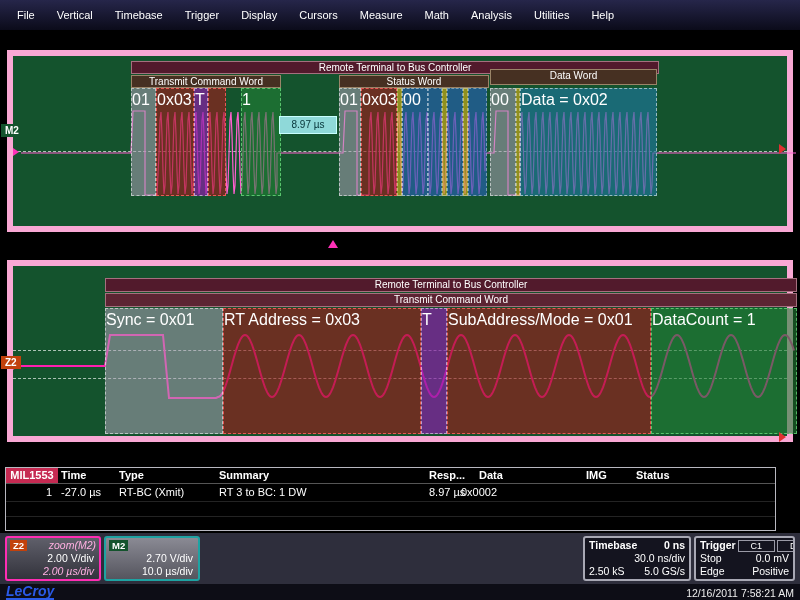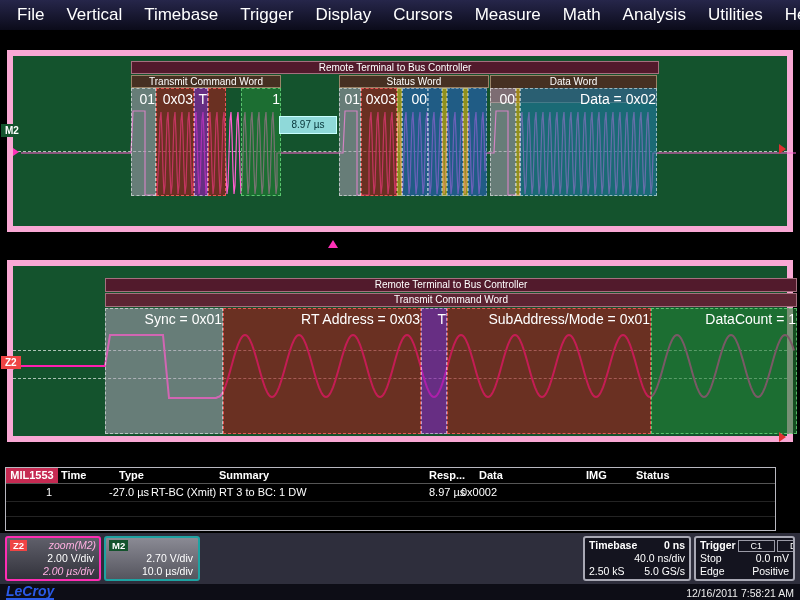--- a/index.html
+++ b/index.html
@@ -3,44 +3,44 @@
 <meta charset="utf-8">
 <style>
   *{margin:0;padding:0;box-sizing:border-box;}
   html,body{width:800px;height:600px;background:#000;overflow:hidden;}
   body{font-family:"Liberation Sans",sans-serif;position:relative;}
   .screen{position:absolute;inset:0;width:800px;height:600px;background:#000;}
 
   
   .menubar{position:absolute;left:0;top:0;width:800px;height:30px;
     background:linear-gradient(#26264a,#0b0b1a);display:flex;align-items:center;padding-left:6px;}
-  .menu-item{color:#fff;font-size:17px;padding:0 11px;white-space:nowrap;}
+  .menu-item{color:#fff;font-size:11px;padding:0 11px;white-space:nowrap;}
 
   
   .panel{position:absolute;left:7px;width:786px;height:182px;background:#14532d;border:6px solid #f9a8d4;}
   .ttl{position:absolute;background:#521a2c;border:1px solid #a5707f;color:#fff;font-size:10px;
        text-align:center;line-height:12px;white-space:nowrap;overflow:hidden;}
   .glabel{position:absolute;background:#463022;border:1px solid #9a8468;color:#fff;font-size:10px;
        text-align:center;line-height:11px;white-space:nowrap;overflow:hidden;}
-  .seg{position:absolute;border:1px dashed rgba(255,255,255,.55);color:#fff;font-size:14px;
-       text-align:right;padding-top:2px;white-space:nowrap;overflow:hidden;}
+  .seg{position:absolute;border:1px dashed rgba(255,255,255,.55);color:#fff;font-size:16px;
+       text-align:left;padding-top:2px;white-space:nowrap;overflow:hidden;}
   .c-gray{background:rgba(172,160,182,.55);}
   .c-red{background:rgba(160,28,28,.62);border-color:rgba(255,95,95,.85);}
   .c-purple{background:rgba(138,32,168,.7);}
   .c-green{background:rgba(34,128,54,.6);border-color:rgba(130,255,150,.6);}
   .c-blue{background:rgba(38,98,175,.68);}
   .c-teal{background:rgba(30,118,152,.68);}
   .c-yellow{background:rgba(192,168,28,.72);}
   .stripe{position:absolute;border:1px dashed rgba(255,255,255,.4);}
   .gaplabel{position:absolute;background:#8fd9d9;color:#053338;font-size:10px;border:1px solid #c8ffff;
        text-align:center;line-height:16px;}
   .dash{position:absolute;left:0;width:100%;border-top:1px dashed rgba(255,255,255,.65);height:0;}
   .chbadge{position:absolute;font-size:10px;font-weight:bold;color:#fff;padding:1px 4px;z-index:5;}
   .b-m2{background:#14532d;}
-  .b-z2{background:#ef4444;}
+  .b-z2{background:#c2410c;}
   .arrow-r{position:absolute;width:0;height:0;border-top:5px solid transparent;
        border-bottom:5px solid transparent;border-left:7px solid #e03030;}
   .lvl{position:absolute;width:0;height:0;border-top:4px solid transparent;
        border-bottom:4px solid transparent;border-left:6px solid #ff30b8;}
   .trig-marker{position:absolute;width:0;height:0;border-left:5px solid transparent;
        border-right:5px solid transparent;border-bottom:8px solid #ff30b8;}
 
   
   .dtable{position:absolute;left:5px;top:467px;width:771px;height:64px;background:#000;border:1px solid #b8b8c0;}
   .dtable .hline{position:absolute;left:0;top:15px;width:100%;border-top:1px solid #555;}
@@ -95,21 +95,21 @@
   <div class="panel" style="top:50px;">
     <div class="dash" style="top:95px;"></div>
     <svg width="784" height="180" viewBox="0 0 784 180">
       <path id="topwave-path" fill="none" stroke="#ff5fd0" stroke-width="1.2" d="M 8 97 L 118 97 L 120 55 L 132 55 L 132 139 L 144 139 L 146 97 L 146 97.0 L 147 64.2 L 148 56.1 L 149 78.8 L 150 115.2 L 151 137.9 L 152 129.8 L 153 97.0 L 154 64.2 L 155 56.1 L 156 78.8 L 157 115.2 L 158 137.9 L 159 129.8 L 160 97.0 L 161 64.2 L 162 56.1 L 163 78.8 L 164 115.2 L 165 137.9 L 166 129.8 L 167 97.0 L 168 64.2 L 169 56.1 L 170 78.8 L 171 115.2 L 172 137.9 L 173 129.8 L 174 97.0 L 175 64.2 L 176 56.1 L 177 78.8 L 178 115.2 L 179 137.9 L 180 129.8 L 181 97.0 L 182 64.2 L 183 56.1 L 184 78.8 L 185 115.2 L 186 137.9 L 187 129.8 L 188 97.0 L 189 64.2 L 190 56.1 L 191 78.8 L 192 115.2 L 193 137.9 L 194 129.8 L 195 97.0 L 196 64.2 L 197 56.1 L 198 78.8 L 199 115.2 L 200 137.9 L 201 129.8 L 202 97.0 L 203 64.2 L 204 56.1 L 205 78.8 L 206 115.2 L 207 137.9 L 208 129.8 L 209 97.0 L 210 64.2 L 211 56.1 L 212 78.8 L 213 115.2 L 214 137.9 L 215 129.8 L 216 97.0 L 217 64.2 L 218 56.1 L 219 78.8 L 220 115.2 L 221 137.9 L 222 129.8 L 223 97.0 L 224 64.2 L 225 56.1 L 226 78.8 L 227 115.2 L 228 137.9 L 229 129.8 L 230 97.0 L 231 64.2 L 232 56.1 L 233 78.8 L 234 115.2 L 235 137.9 L 236 129.8 L 237 97.0 L 238 64.2 L 239 56.1 L 240 78.8 L 241 115.2 L 242 137.9 L 243 129.8 L 244 97.0 L 245 64.2 L 246 56.1 L 247 78.8 L 248 115.2 L 249 137.9 L 250 129.8 L 251 97.0 L 252 64.2 L 253 56.1 L 254 78.8 L 255 115.2 L 256 137.9 L 257 129.8 L 258 97.0 L 259 64.2 L 260 56.1 L 261 78.8 L 262 115.2 L 263 137.9 L 264 129.8 L 264 97 L 330 97 L 332 55 L 344 55 L 344 139 L 356 139 L 356 97 L 356 97.0 L 357 64.2 L 358 56.1 L 359 78.8 L 360 115.2 L 361 137.9 L 362 129.8 L 363 97.0 L 364 64.2 L 365 56.1 L 366 78.8 L 367 115.2 L 368 137.9 L 369 129.8 L 370 97.0 L 371 64.2 L 372 56.1 L 373 78.8 L 374 115.2 L 375 137.9 L 376 129.8 L 377 97.0 L 378 64.2 L 379 56.1 L 380 78.8 L 381 115.2 L 382 137.9 L 383 129.8 L 384 97.0 L 385 64.2 L 386 56.1 L 387 78.8 L 388 115.2 L 389 137.9 L 390 129.8 L 391 97.0 L 392 64.2 L 393 56.1 L 394 78.8 L 395 115.2 L 396 137.9 L 397 129.8 L 398 97.0 L 399 64.2 L 400 56.1 L 401 78.8 L 402 115.2 L 403 137.9 L 404 129.8 L 405 97.0 L 406 64.2 L 407 56.1 L 408 78.8 L 409 115.2 L 410 137.9 L 411 129.8 L 412 97.0 L 413 64.2 L 414 56.1 L 415 78.8 L 416 115.2 L 417 137.9 L 418 129.8 L 419 97.0 L 420 64.2 L 421 56.1 L 422 78.8 L 423 115.2 L 424 137.9 L 425 129.8 L 426 97.0 L 427 64.2 L 428 56.1 L 429 78.8 L 430 115.2 L 431 137.9 L 432 129.8 L 433 97.0 L 434 64.2 L 435 56.1 L 436 78.8 L 437 115.2 L 438 137.9 L 439 129.8 L 440 97.0 L 441 64.2 L 442 56.1 L 443 78.8 L 444 115.2 L 445 137.9 L 446 129.8 L 447 97.0 L 448 64.2 L 449 56.1 L 450 78.8 L 451 115.2 L 452 137.9 L 453 129.8 L 454 97.0 L 455 64.2 L 456 56.1 L 457 78.8 L 458 115.2 L 459 137.9 L 460 129.8 L 461 97.0 L 462 64.2 L 463 56.1 L 464 78.8 L 465 115.2 L 466 137.9 L 467 129.8 L 468 97.0 L 469 64.2 L 470 56.1 L 471 78.8 L 472 115.2 L 472 97 L 481 97 L 483 55 L 495 55 L 495 139 L 507 139 L 507 97 L 507 97.0 L 508 64.2 L 509 56.1 L 510 78.8 L 511 115.2 L 512 137.9 L 513 129.8 L 514 97.0 L 515 64.2 L 516 56.1 L 517 78.8 L 518 115.2 L 519 137.9 L 520 129.8 L 521 97.0 L 522 64.2 L 523 56.1 L 524 78.8 L 525 115.2 L 526 137.9 L 527 129.8 L 528 97.0 L 529 64.2 L 530 56.1 L 531 78.8 L 532 115.2 L 533 137.9 L 534 129.8 L 535 97.0 L 536 64.2 L 537 56.1 L 538 78.8 L 539 115.2 L 540 137.9 L 541 129.8 L 542 97.0 L 543 64.2 L 544 56.1 L 545 78.8 L 546 115.2 L 547 137.9 L 548 129.8 L 549 97.0 L 550 64.2 L 551 56.1 L 552 78.8 L 553 115.2 L 554 137.9 L 555 129.8 L 556 97.0 L 557 64.2 L 558 56.1 L 559 78.8 L 560 115.2 L 561 137.9 L 562 129.8 L 563 97.0 L 564 64.2 L 565 56.1 L 566 78.8 L 567 115.2 L 568 137.9 L 569 129.8 L 570 97.0 L 571 64.2 L 572 56.1 L 573 78.8 L 574 115.2 L 575 137.9 L 576 129.8 L 577 97.0 L 578 64.2 L 579 56.1 L 580 78.8 L 581 115.2 L 582 137.9 L 583 129.8 L 584 97.0 L 585 64.2 L 586 56.1 L 587 78.8 L 588 115.2 L 589 137.9 L 590 129.8 L 591 97.0 L 592 64.2 L 593 56.1 L 594 78.8 L 595 115.2 L 596 137.9 L 597 129.8 L 598 97.0 L 599 64.2 L 600 56.1 L 601 78.8 L 602 115.2 L 603 137.9 L 604 129.8 L 605 97.0 L 606 64.2 L 607 56.1 L 608 78.8 L 609 115.2 L 610 137.9 L 611 129.8 L 612 97.0 L 613 64.2 L 614 56.1 L 615 78.8 L 616 115.2 L 617 137.9 L 618 129.8 L 619 97.0 L 620 64.2 L 621 56.1 L 622 78.8 L 623 115.2 L 624 137.9 L 625 129.8 L 626 97.0 L 627 64.2 L 628 56.1 L 629 78.8 L 630 115.2 L 631 137.9 L 632 129.8 L 633 97.0 L 634 64.2 L 635 56.1 L 636 78.8 L 637 115.2 L 638 137.9 L 639 129.8 L 640 97.0 L 640 97 L 783 97"></path>
     </svg>
 
     <div class="ttl" style="left:118px;top:5px;width:528px;height:13px;">Remote Terminal to Bus Controller</div>
 
     <div class="glabel" style="left:118px;top:19px;width:150px;height:13px;">Transmit Command Word</div>
     <div class="glabel" style="left:326px;top:19px;width:150px;height:13px;">Status Word</div>
-    <div class="glabel" style="left:477px;top:19px;width:167px;height:28px;">Data Word</div>
+    <div class="glabel" style="left:477px;top:13px;width:167px;height:16px;">Data Word</div>
 
     <div class="seg c-gray" style="left:118px;top:32px;width:25px;height:108px;">01</div>
     <div class="seg c-red" style="left:143px;top:32px;width:38px;height:108px;">0x03</div>
     <div class="seg c-purple" style="left:181px;top:32px;width:14px;height:108px;">T</div>
     <div class="seg c-red" style="left:195px;top:32px;width:15px;height:108px;padding-left:16px;">0x01</div>
     <div class="seg c-green" style="left:228px;top:32px;width:40px;height:108px;">1</div>
 
     <div class="gaplabel" style="left:266px;top:60px;width:58px;height:18px;">8.97 µs</div>
 
     <div class="seg c-gray" style="left:326px;top:32px;width:22px;height:108px;">01</div>
@@ -159,22 +159,22 @@
     <div class="th" style="left:55px;">Time</div>
     <div class="th" style="left:113px;">Type</div>
     <div class="th" style="left:213px;">Summary</div>
     <div class="th" style="left:423px;">Resp...</div>
     <div class="th" style="left:473px;">Data</div>
     <div class="th" style="left:580px;">IMG</div>
     <div class="th" style="left:630px;">Status</div>
     <div class="hline"></div>
     <div>
       <div class="td" style="left:40px;top:18px;">1</div>
-      <div class="td" style="left:55px;top:18px;margin-left:48px;">-27.0 µs</div>
-      <div class="td" style="left:113px;top:18px;margin-left:32px;">RT-BC  (Xmit)</div>
+      <div class="td" style="left:55px;top:18px;">-27.0 µs</div>
+      <div class="td" style="left:113px;top:18px;">RT-BC  (Xmit)</div>
       <div class="td" style="left:213px;top:18px;">RT  3 to BC: 1 DW</div>
       <div class="td" style="left:423px;top:18px;">8.97 µs</div>
       <div class="td" style="left:455px;top:18px;">0x0002</div>
     </div>
     <div class="rline" style="top:33px;"></div>
     <div class="rline" style="top:48px;"></div>
   </div>
 
   <div class="botbar"></div>
   <div class="botstrip"></div>
@@ -198,21 +198,21 @@
     <div class="r">10.0 µs/div</div>
   </div>
 
   <div class="infobox tb">
     <div class="irow">
         <span class="bold">Timebase</span>
         <span class="bold">0 ns</span>
       </div>
     <div class="irow">
         <span></span>
-        <span>40.0 ns/div</span>
+        <span>30.0 ns/div</span>
       </div>
     <div class="irow">
         <span>2.50 kS</span>
         <span>5.0 GS/s</span>
       </div>
   </div>
 
   <div class="infobox tr">
     <div class="irow">
       <span class="bold">Trigger</span>

